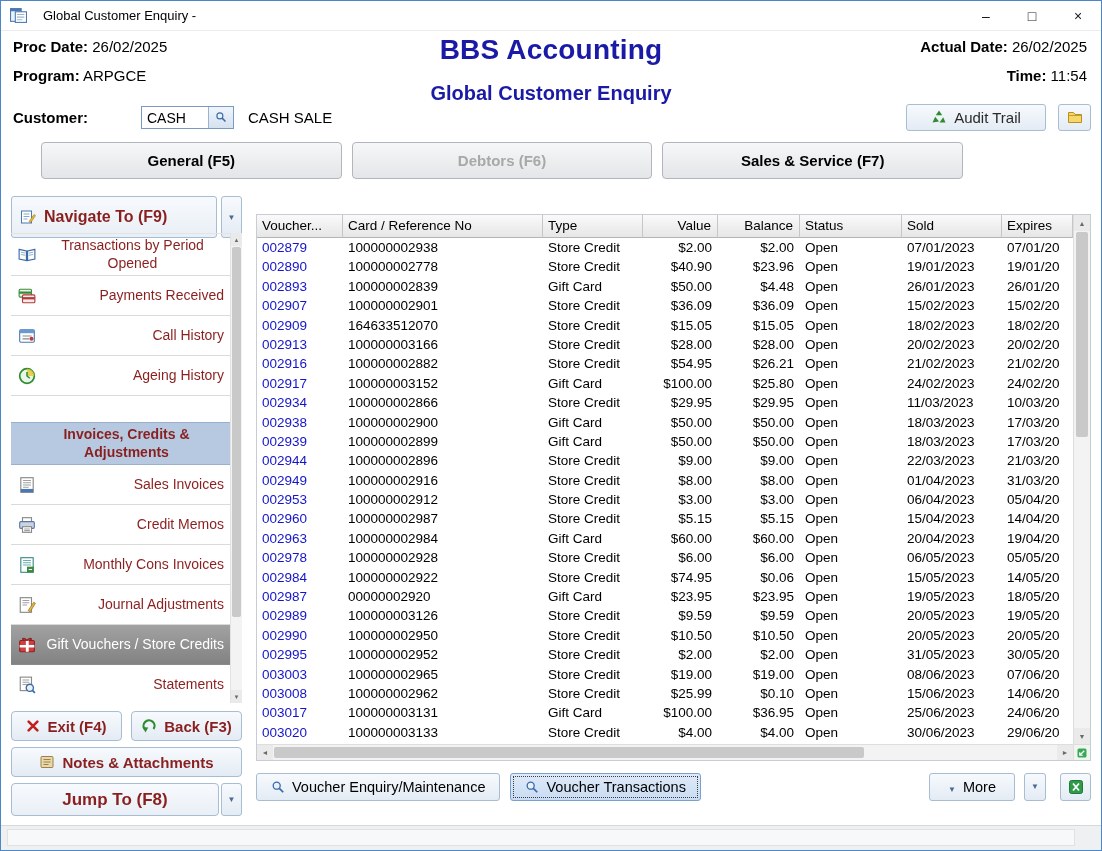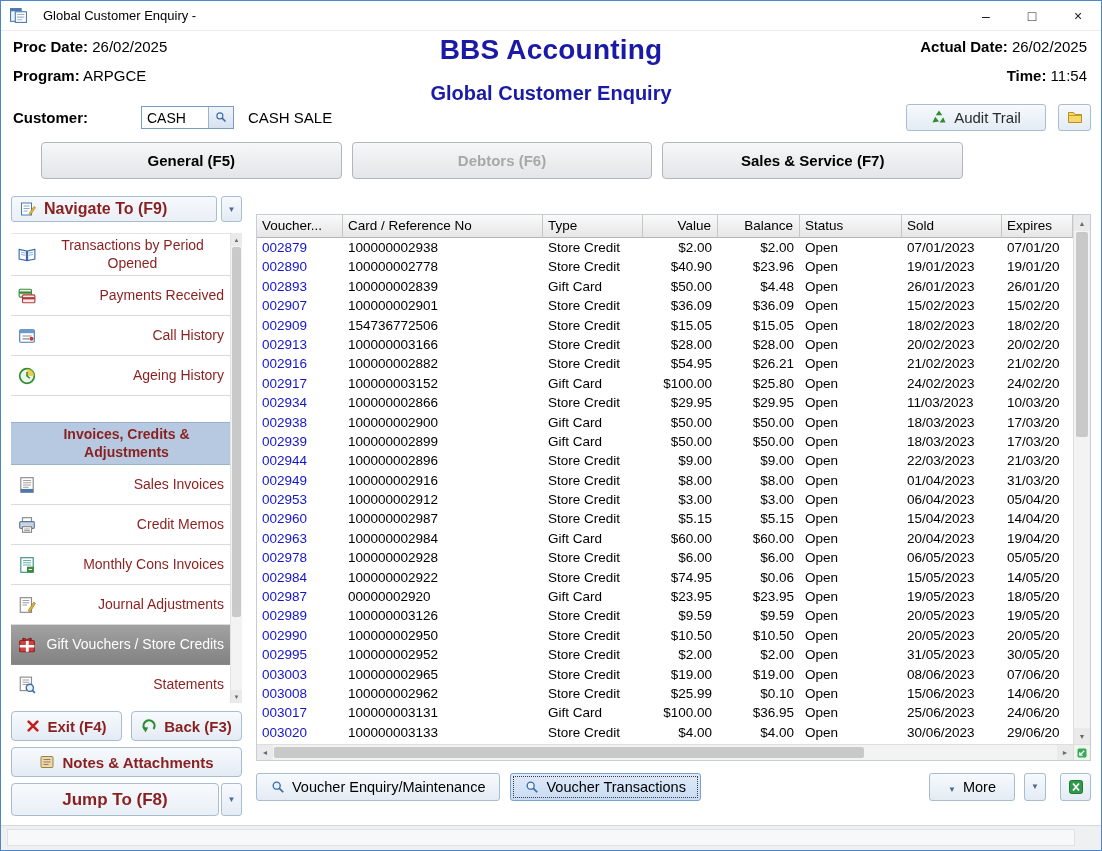--- a/index.html
+++ b/index.html
@@ -50,21 +50,21 @@
 
   
   .tabs{position:absolute;top:141px;left:40px;width:922px;display:flex;gap:10px}
   .tab-btn{flex:1;height:37px;font-size:15px;font-weight:bold;
            background:linear-gradient(#f6f7f8,#e3e5e8);border:1px solid #b2b6bc;border-radius:4px;
            display:flex;align-items:center;justify-content:center}
   .tab-btn.disabled{color:#a8a8a8}
 
   
   .sidebar{position:absolute;left:10px;top:195px;width:231px;height:620px}
-  .nav-head{position:absolute;top:0;left:0;right:0;height:26px;display:flex;gap:4px}
+  .nav-head{position:absolute;top:0;left:0;right:0;height:42px;display:flex;gap:4px}
   .nav-head-btn{flex:1;display:flex;align-items:center;gap:8px;border:1px solid var(--btn-border);border-radius:3px;
                 background:linear-gradient(#f7fafd,#e9eff6);padding-left:8px;
                 font-size:16px;font-weight:bold;color:var(--nav-maroon)}
   .dd-btn{width:21px;border:1px solid var(--btn-border);border-radius:3px;background:linear-gradient(#f7fafd,#e3ebf4);
           display:flex;align-items:center;justify-content:center}
   .nav-list{position:absolute;top:37px;left:0;right:0;height:470px;overflow:hidden;border-top:1px solid #e4e4e4}
   .nav-item{position:relative;min-height:40px;display:flex;align-items:center;justify-content:flex-end;text-align:center;
             border-bottom:1px solid #dadada;padding:3px 18px 3px 30px;font-size:14px;line-height:1.25;color:var(--nav-maroon)}
   .nav-ic{position:absolute;left:7px;top:50%;transform:translateY(-50%);width:18px;height:18px}
   .nav-item.section{background:var(--section-blue);font-weight:bold;padding:3px 14px;
@@ -418,21 +418,21 @@
     <div class="td">100000002901</div>
     <div class="td">Store Credit</div>
     <div class="td right">$36.09</div>
     <div class="td right">$36.09</div>
     <div class="td">Open</div>
     <div class="td">15/02/2023</div>
     <div class="td">15/02/20</div>
   </div>
         <div class="trow">
     <div class="td voucher">002909</div>
-    <div class="td">154736772506</div>
+    <div class="td">164633512070</div>
     <div class="td">Store Credit</div>
     <div class="td right">$15.05</div>
     <div class="td right">$15.05</div>
     <div class="td">Open</div>
     <div class="td">18/02/2023</div>
     <div class="td">18/02/20</div>
   </div>
         <div class="trow">
     <div class="td voucher">002913</div>
     <div class="td">100000003166</div>

